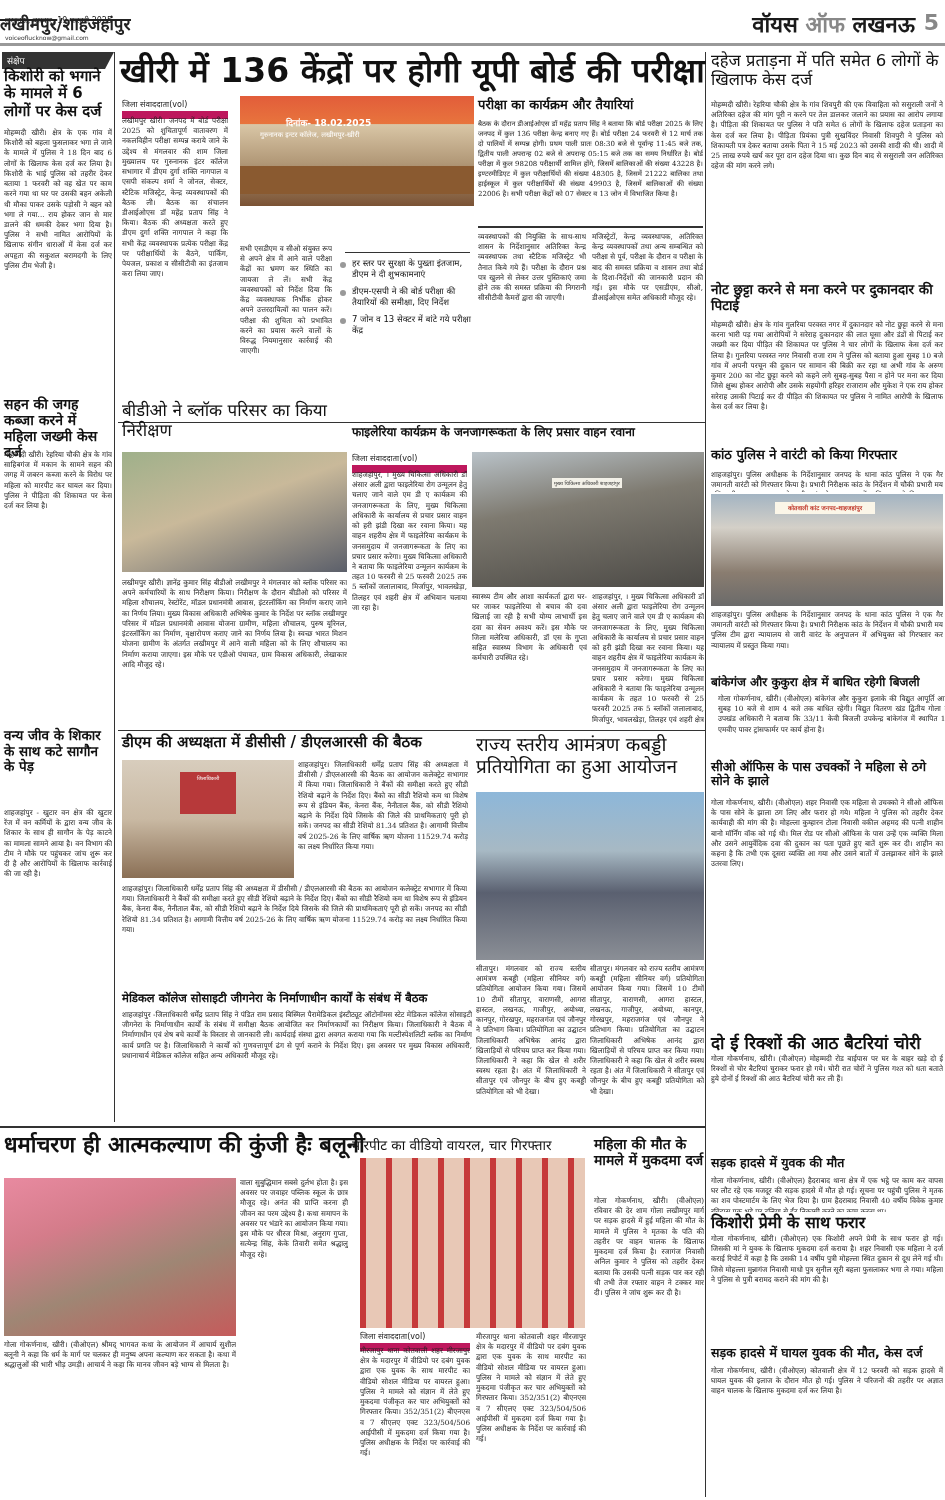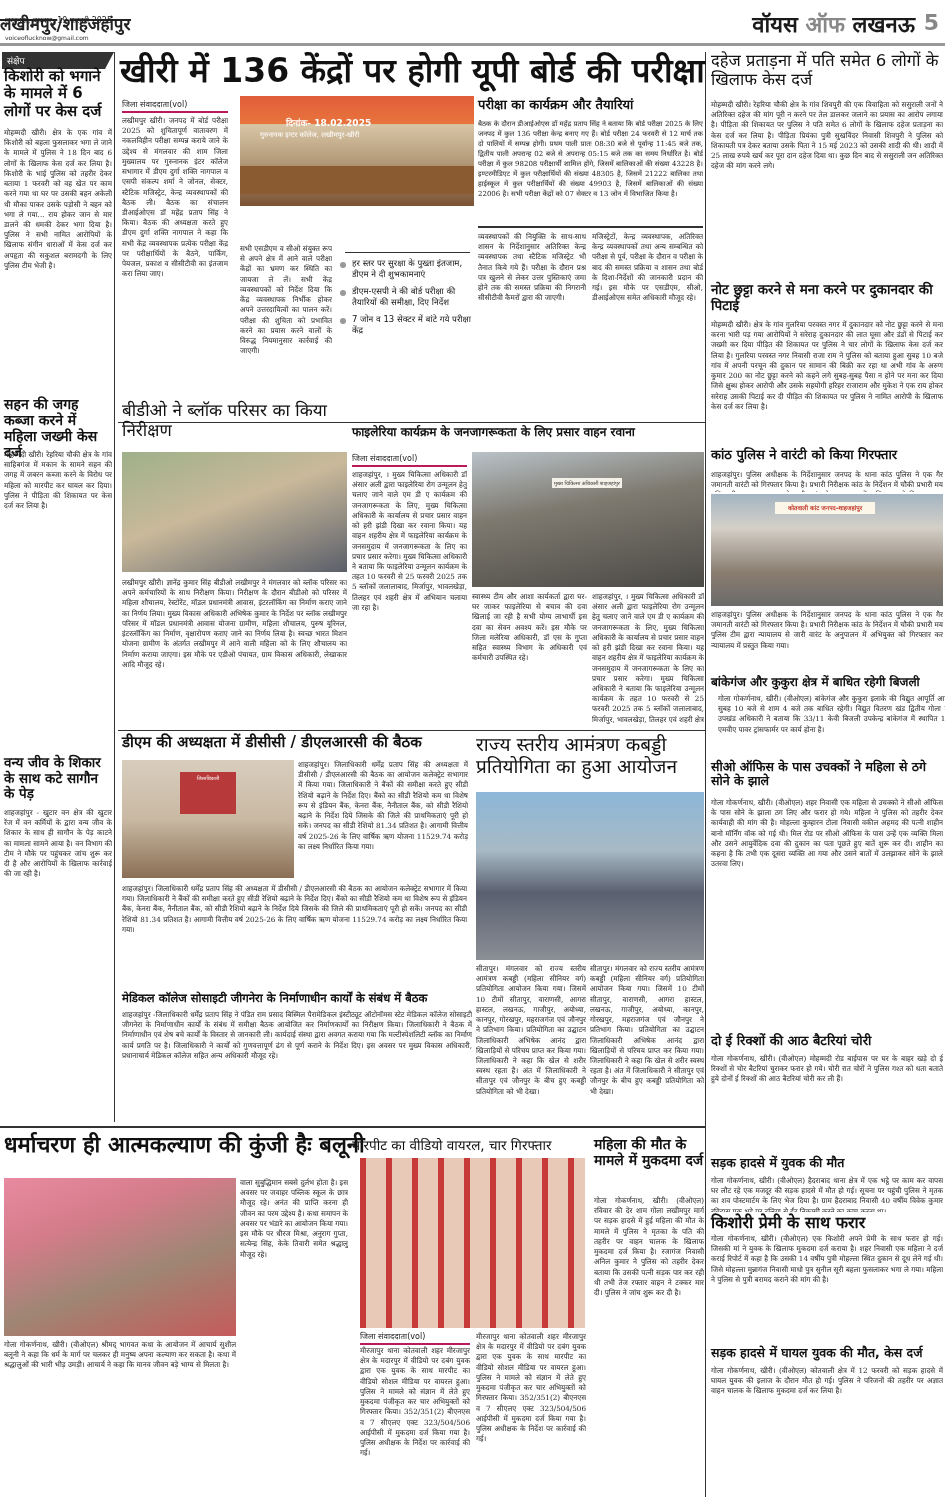--- a/index.html
+++ b/index.html
@@ -9,21 +9,21 @@
 .date{left:5px;top:14px;font-size:8px;color:#222}
 .email{left:5px;top:34px;font-size:6px;color:#333}
 .section{left:0;width:945px;top:12px;text-align:left;font-size:17px;font-weight:bold;color:#222;font-family:"DejaVu Serif",serif}
 .mast{right:30px;top:8px;font-size:22px;font-weight:bold;color:#1a1a1a}
 .mast .grey{color:#888}
 .pgno{right:6px;top:10px;font-size:22px;font-weight:bold;color:#888}
 .vline{width:1px;background:#333}
 .hline{height:1px;background:#333}
 .hl{font-weight:bold;line-height:1.15;color:#111}
 .body{font-size:7.2px;line-height:1.42;color:#222;text-align:justify;overflow:hidden;font-family:"DejaVu Serif",serif}
-.byline{font-size:8px;color:#222;border-bottom:2px solid #be185d;padding-bottom:2px}
+.byline{font-size:8px;color:#222;border-bottom:8px solid #be185d;padding-bottom:2px}
 .photo{background:linear-gradient(135deg,#8a8070,#c4b8a0 40%,#6d6458);overflow:hidden}
 .tag{background:#333;color:#fff;font-size:9px;padding:2px 5px;width:112px;clip-path:polygon(0 0,100% 0,92% 100%,0 100%)}
 .bullets{font-size:8.5px;line-height:1.35}
 .bullets li{list-style:none;position:relative;padding-left:14px;margin-bottom:5px}
 .bullets li:before{content:"";position:absolute;left:2px;top:4px;width:6px;height:6px;border-radius:50%;background:#999}
 </style>
 </head>
 <body>
 
 <div class="abs hdr">
@@ -39,21 +39,21 @@
 </div>
 
 <div class="abs vline" style="left:114px;top:52px;height:1070px"></div>
 <div class="abs vline" style="left:705px;top:52px;height:1445px"></div>
 
 <div class="abs tag" style="left:2px;top:52px">संक्षेप</div>
 <div class="abs hl" style="left:4px;top:68px;width:108px;font-size:15px">किशोरी को भगाने के मामले में 6 लोगों पर केस दर्ज</div>
 <div class="abs body" style="left:4px;top:128px;width:108px;height:262px">मोहम्मदी खीरी। क्षेत्र के एक गांव में किशोरी को बहला फुसलाकर भगा ले जाने के मामले में पुलिस ने 18 दिन बाद 6 लोगों के खिलाफ केस दर्ज कर लिया है। किशोरी के भाई पुलिस को तहरीर देकर बताया 1 फरवरी को वह खेत पर काम करने गया था घर पर उसकी बहन अकेली थी मौका पाकर उसके पड़ोसी ने बहन को भगा ले गया... राय होकर जान से मार डालने की धमकी देकर भगा दिया है। पुलिस ने सभी नामित आरोपियों के खिलाफ संगीन धाराओं में केस दर्ज कर अपहृता की सकुशल बरामदगी के लिए पुलिस टीम भेजी है।</div>
 <div class="abs hl" style="left:4px;top:396px;width:108px;font-size:14px">सहन की जगह कब्जा करने में महिला जख्मी केस दर्ज</div>
 <div class="abs body" style="left:4px;top:450px;width:108px;height:305px">मोहम्मदी खीरी। रेहरिया चौकी क्षेत्र के गांव साहिबगंज में मकान के सामने सहन की जगह में जबरन कब्जा करने के विरोध पर महिला को मारपीट कर घायल कर दिया। पुलिस ने पीड़िता की शिकायत पर केस दर्ज कर लिया है।</div>
-<div class="abs hl" style="left:4px;top:755px;width:108px;font-size:13.5px">वन्य जीव के शिकार के साथ कटे सागौन के पेड़</div>
+<div class="abs hl" style="left:4px;top:728px;width:108px;font-size:13.5px">वन्य जीव के शिकार के साथ कटे सागौन के पेड़</div>
 <div class="abs body" style="left:4px;top:808px;width:108px;height:312px">शाहजहांपुर - खुटार वन क्षेत्र की खुटार रेंज में वन कर्मियों के द्वारा वन्य जीव के शिकार के साथ ही सागौन के पेड़ काटने का मामला सामने आया है। वन विभाग की टीम ने मौके पर पहुंचकर जांच शुरू कर दी है और आरोपियों के खिलाफ कार्रवाई की जा रही है।</div>
 
 <div class="abs hl" style="left:120px;top:52px;width:585px;font-size:33px;white-space:nowrap">खीरी में 136 केंद्रों पर होगी यूपी बोर्ड की परीक्षा</div>
 <div class="abs byline" style="left:122px;top:98px;width:106px">जिला संवाददाता(vol)</div>
 <div class="abs body" style="left:122px;top:116px;width:106px;height:300px">लखीमपुर खीरी। जनपद में बोर्ड परीक्षा 2025 को शुचितापूर्ण वातावरण में नकलविहीन परीक्षा सम्पन्न कराये जाने के उद्देश्य से मंगलवार की शाम जिला मुख्यालय पर गुरुनानक इंटर कॉलेज सभागार में डीएम दुर्गा शक्ति नागपाल व एसपी संकल्प शर्मा ने जोनल, सेक्टर, स्टैटिक मजिस्ट्रेट, केन्द्र व्यवस्थापकों की बैठक ली। बैठक का संचालन डीआईओएस डॉ महेंद्र प्रताप सिंह ने किया। बैठक की अध्यक्षता करते हुए डीएम दुर्गा शक्ति नागपाल ने कहा कि सभी केंद्र व्यवस्थापक प्रत्येक परीक्षा केंद्र पर परीक्षार्थियों के बैठने, पार्किंग, पेयजल, प्रकाश व सीसीटीवी का इंतजाम करा लिया जाए।</div>
 <div class="abs photo" style="left:240px;top:96px;width:234px;height:110px;background:linear-gradient(180deg,#e25d3a 0,#e8743d 25%,#d9c6a6 26%,#b29978 60%,#7a5234 100%)">
   <div class="abs" style="left:46px;top:20px;color:#fff;font-size:9px;font-weight:bold">दिनांक- 18.02.2025</div>
   <div class="abs" style="left:20px;top:34px;color:#fff;font-size:7px">गुरुनानक इन्टर कॉलेज, लखीमपुर-खीरी</div>
   <div class="abs" style="left:0;top:70px;width:234px;height:28px;background:#8a5a30"></div>
 </div>
@@ -122,20 +122,20 @@
 <div class="abs hl" style="left:711px;top:448px;width:232px;font-size:13px">कांठ पुलिस ने वारंटी को किया गिरफ्तार</div>
 <div class="abs body" style="left:711px;top:470px;width:232px;height:22px">शाहजहांपुर। पुलिस अधीक्षक के निर्देशानुसार जनपद के थाना कांठ पुलिस ने एक गैर जमानती वारंटी को गिरफ्तार किया है। प्रभारी निरीक्षक कांठ के निर्देशन में चौकी प्रभारी मय पुलिस टीम द्वारा न्यायालय से जारी वारंट के अनुपालन में अभियुक्त को गिरफ्तार कर न्यायालय में प्रस्तुत किया गया।</div>
 <div class="abs photo" style="left:711px;top:494px;width:232px;height:112px;background:linear-gradient(180deg,#a3b4c2,#d4d0c8 30%,#8a7d70 70%,#6a6a6a 100%)">
   <div class="abs" style="left:64px;top:8px;width:100px;padding:2px;background:#fbf6e8;color:#c0392b;font-size:6px;text-align:center;font-weight:bold">कोतवाली कांट जनपद-शाहजहांपुर</div>
 </div>
 <div class="abs body" style="left:711px;top:610px;width:232px;height:62px">शाहजहांपुर। पुलिस अधीक्षक के निर्देशानुसार जनपद के थाना कांठ पुलिस ने एक गैर जमानती वारंटी को गिरफ्तार किया है। प्रभारी निरीक्षक कांठ के निर्देशन में चौकी प्रभारी मय पुलिस टीम द्वारा न्यायालय से जारी वारंट के अनुपालन में अभियुक्त को गिरफ्तार कर न्यायालय में प्रस्तुत किया गया।</div>
 <div class="abs hl" style="left:711px;top:676px;width:232px;font-size:12px">बांकेगंज और कुकुरा क्षेत्र में बाधित रहेगी बिजली</div>
 <div class="abs body" style="left:718px;top:694px;width:232px;height:62px">गोला गोकर्णनाथ, खीरी। (वीओएल) बांकेगंज और कुकुरा इलाके की विद्युत आपूर्ति आज सुबह 10 बजे से शाम 4 बजे तक बाधित रहेगी। विद्युत वितरण खंड द्वितीय गोला के उपखंड अधिकारी ने बताया कि 33/11 केवी बिजली उपकेन्द्र बांकेगंज में स्थापित 10 एमवीए पावर ट्रांसफार्मर पर कार्य होना है।</div>
 <div class="abs hl" style="left:711px;top:760px;width:232px;font-size:12.5px">सीओ ऑफिस के पास उचक्कों ने महिला से ठगे सोने के झाले</div>
 <div class="abs body" style="left:711px;top:798px;width:232px;height:232px">गोला गोकर्णनाथ, खीरी। (वीओएल) शहर निवासी एक महिला से उचक्को ने सीओ ऑफिस के पास सोने के झाला ठग लिए और फरार हो गये। महिला ने पुलिस को तहरीर देकर कार्यवाही की मांग की है। मोहल्ला कुम्हारन टोला निवासी वकील अहमद की पत्नी शाहीन बानो मॉर्निंग वॉक को गई थी। मिल रोड पर सीओ ऑफिस के पास उन्हें एक व्यक्ति मिला और उसने आयुर्वेदिक दवा की दुकान का पता पूछते हुए बातें शुरू कर दी। शाहीन का कहना है कि तभी एक दूसरा व्यक्ति आ गया और उसने बातों में उलझाकर सोने के झाले उतरवा लिए।</div>
-<div class="abs hl" style="left:711px;top:1034px;width:232px;font-size:13px">दो ई रिक्शों की आठ बैटरियां चोरी</div>
+<div class="abs hl" style="left:711px;top:1034px;width:232px;font-size:17px">दो ई रिक्शों की आठ बैटरियां चोरी</div>
 <div class="abs body" style="left:711px;top:1054px;width:232px;height:92px">गोला गोकर्णनाथ, खीरी। (वीओएल) मोहम्मदी रोड बाईपास पर घर के बाहर खड़े दो ई रिक्शों से चोर बैटरियां चुराकर फरार हो गये। चोरी रात चोरों ने पुलिस गश्त को धता बताते हुये दोनों ई रिक्शों की आठ बैटरियां चोरी कर ली हैं।</div>
 <div class="abs hl" style="left:711px;top:1156px;width:232px;font-size:12.5px">सड़क हादसे में युवक की मौत</div>
 <div class="abs body" style="left:711px;top:1176px;width:232px;height:36px">गोला गोकर्णनाथ, खीरी। (वीओएल) हैदराबाद थाना क्षेत्र में एक भट्ठे पर काम कर वापस घर लौट रहे एक मजदूर की सड़क हादसे में मौत हो गई। सूचना पर पहुंची पुलिस ने मृतक का शव पोस्टमार्टम के लिए भेज दिया है। ग्राम हैदराबाद निवासी 40 वर्षीय विवेक कुमार रविदास एक भट्ठे पर ट्रलिया से ईंट निकासी करने का काम करता था।</div>
 <div class="abs hl" style="left:711px;top:1214px;width:232px;font-size:16px">किशोरी प्रेमी के साथ फरार</div>
 <div class="abs body" style="left:711px;top:1234px;width:232px;height:110px">गोला गोकर्णनाथ, खीरी। (वीओएल) एक किशोरी अपने प्रेमी के साथ फरार हो गई। जिसकी मां ने युवक के खिलाफ मुकदमा दर्ज कराया है। शहर निवासी एक महिला ने दर्ज कराई रिपोर्ट में कहा है कि उसकी 14 वर्षीय पुत्री मोहल्ला स्थित दुकान से दूध लेने गई थी। जिसे मोहल्ला मुन्नागंज निवासी माधो पुत्र सुनील सूरी बहला फुसलाकर भगा ले गया। महिला ने पुलिस से पुत्री बरामद कराने की मांग की है।</div>
 <div class="abs hl" style="left:711px;top:1346px;width:232px;font-size:12.5px">सड़क हादसे में घायल युवक की मौत, केस दर्ज</div>
 <div class="abs body" style="left:711px;top:1366px;width:232px;height:132px">गोला गोकर्णनाथ, खीरी। (वीओएल) कोतवाली क्षेत्र में 12 फरवरी को सड़क हादसे में घायल युवक की इलाज के दौरान मौत हो गई। पुलिस ने परिजनों की तहरीर पर अज्ञात वाहन चालक के खिलाफ मुकदमा दर्ज कर लिया है।</div>
 
 </body></html>

